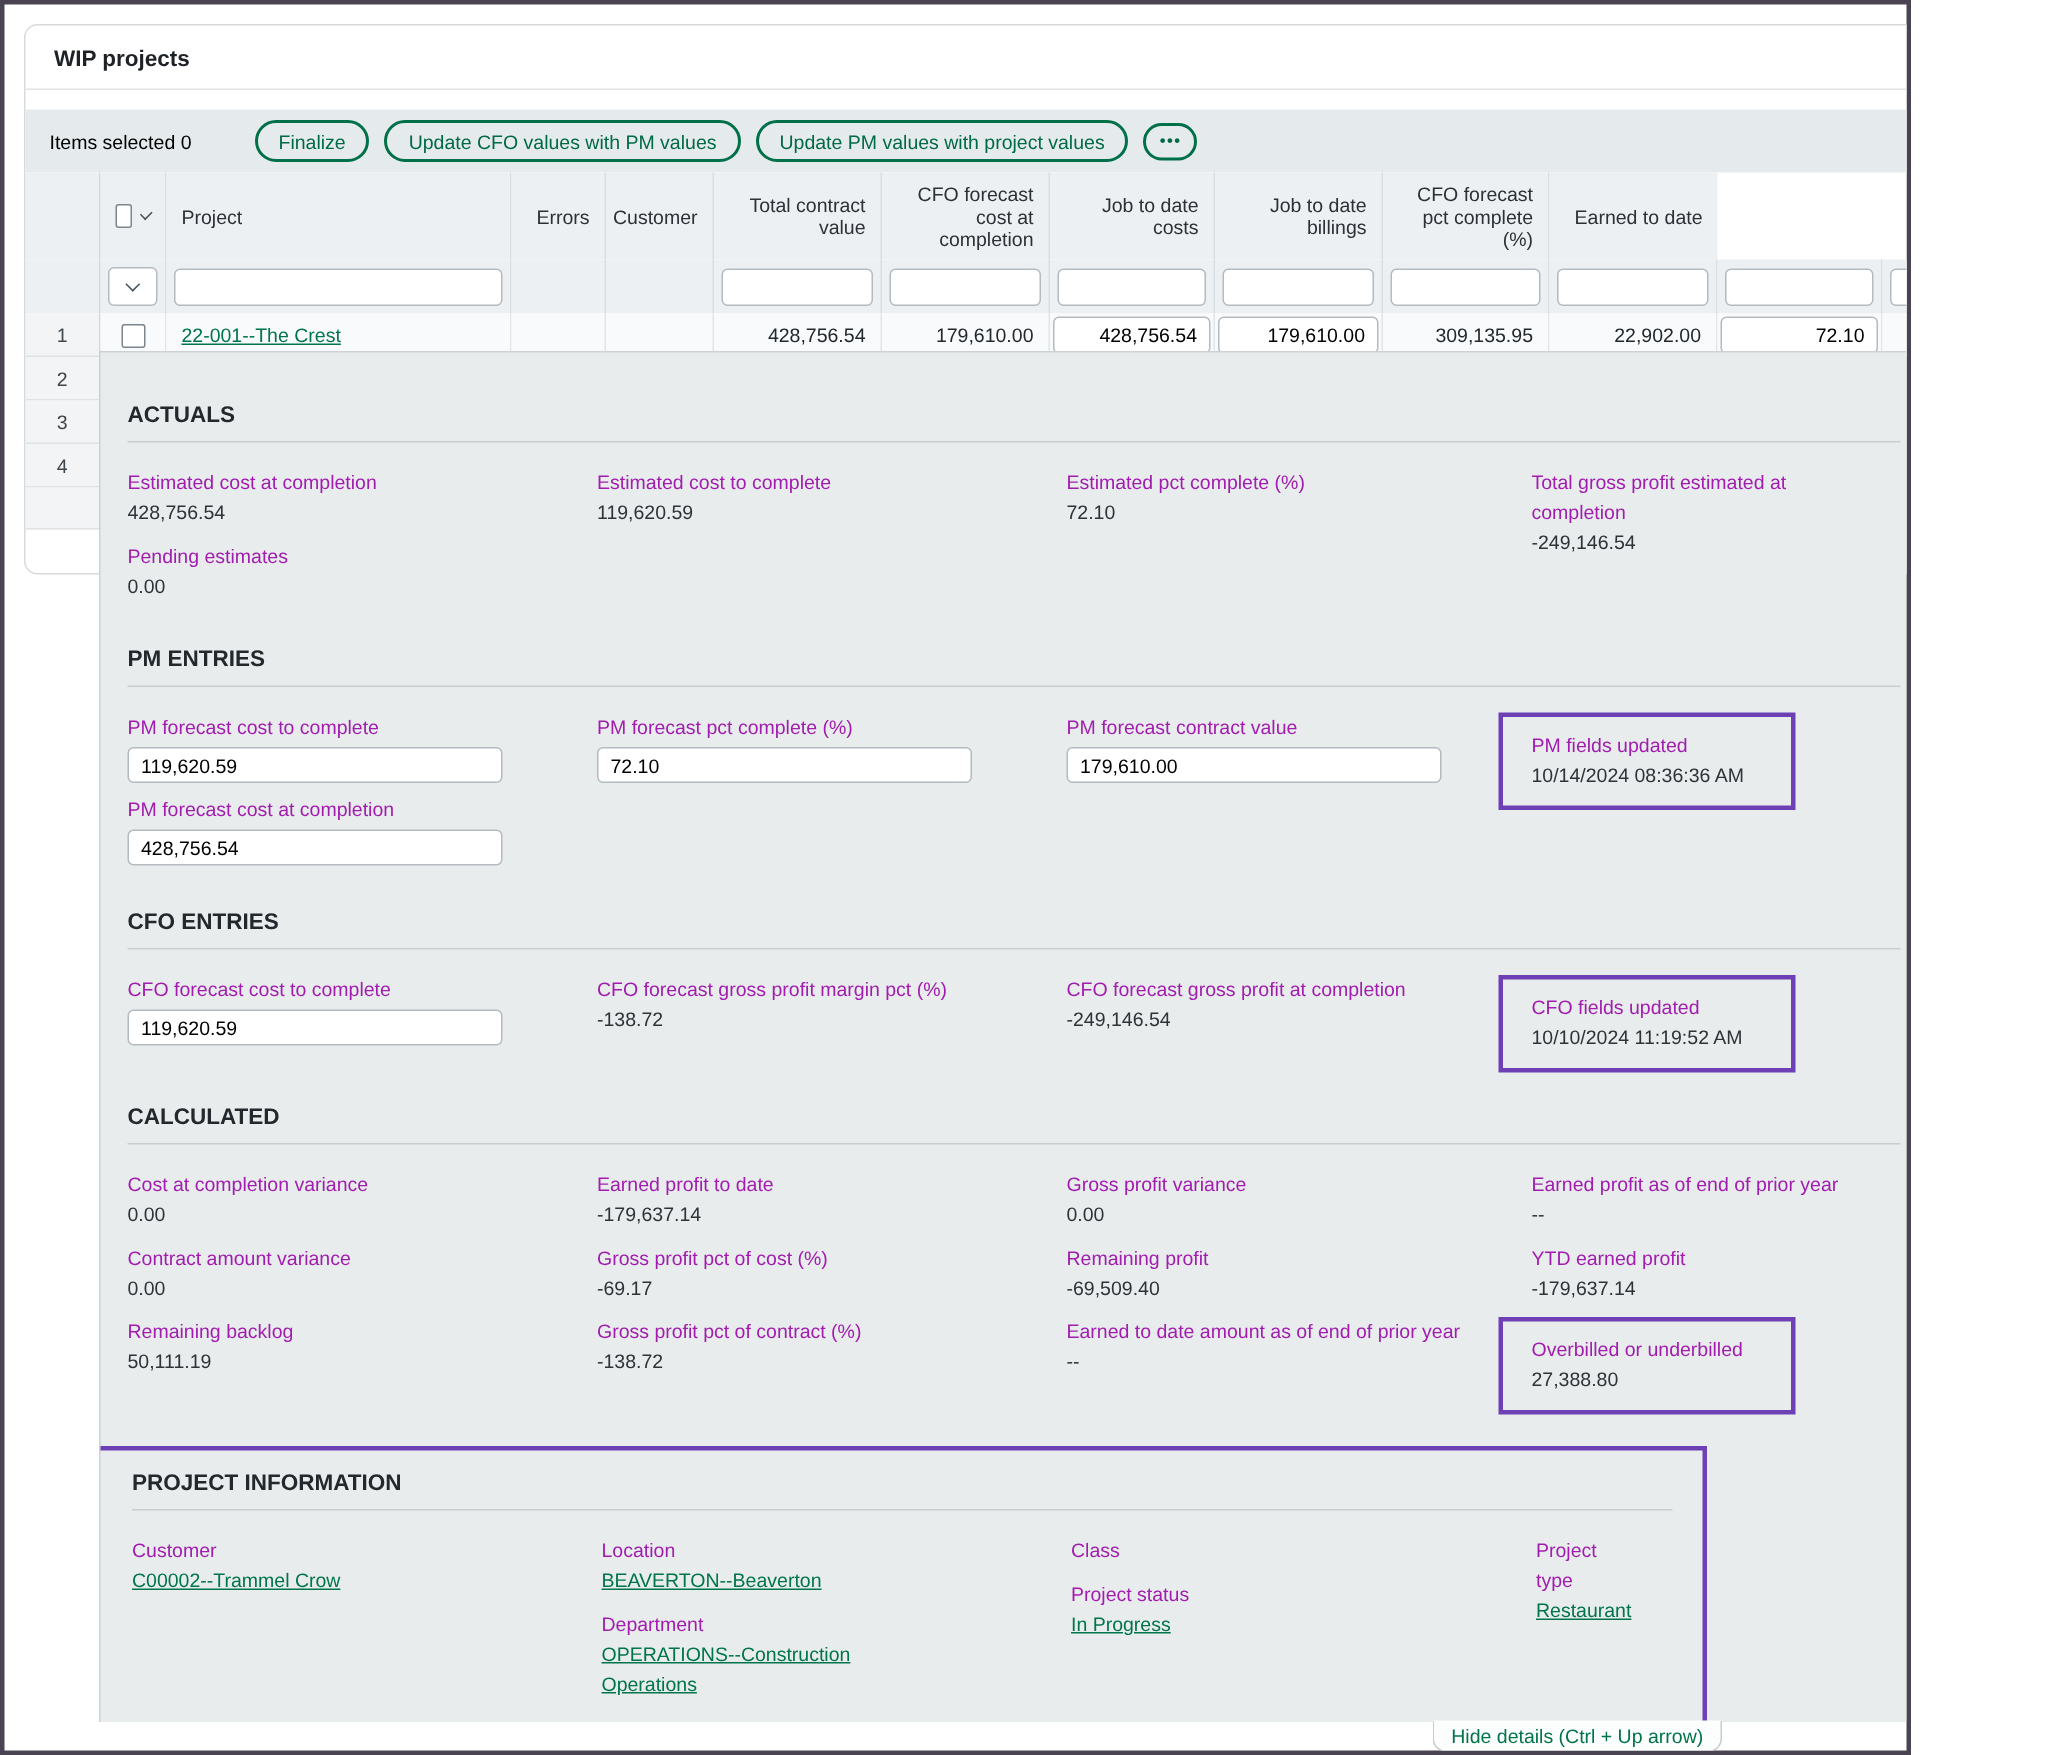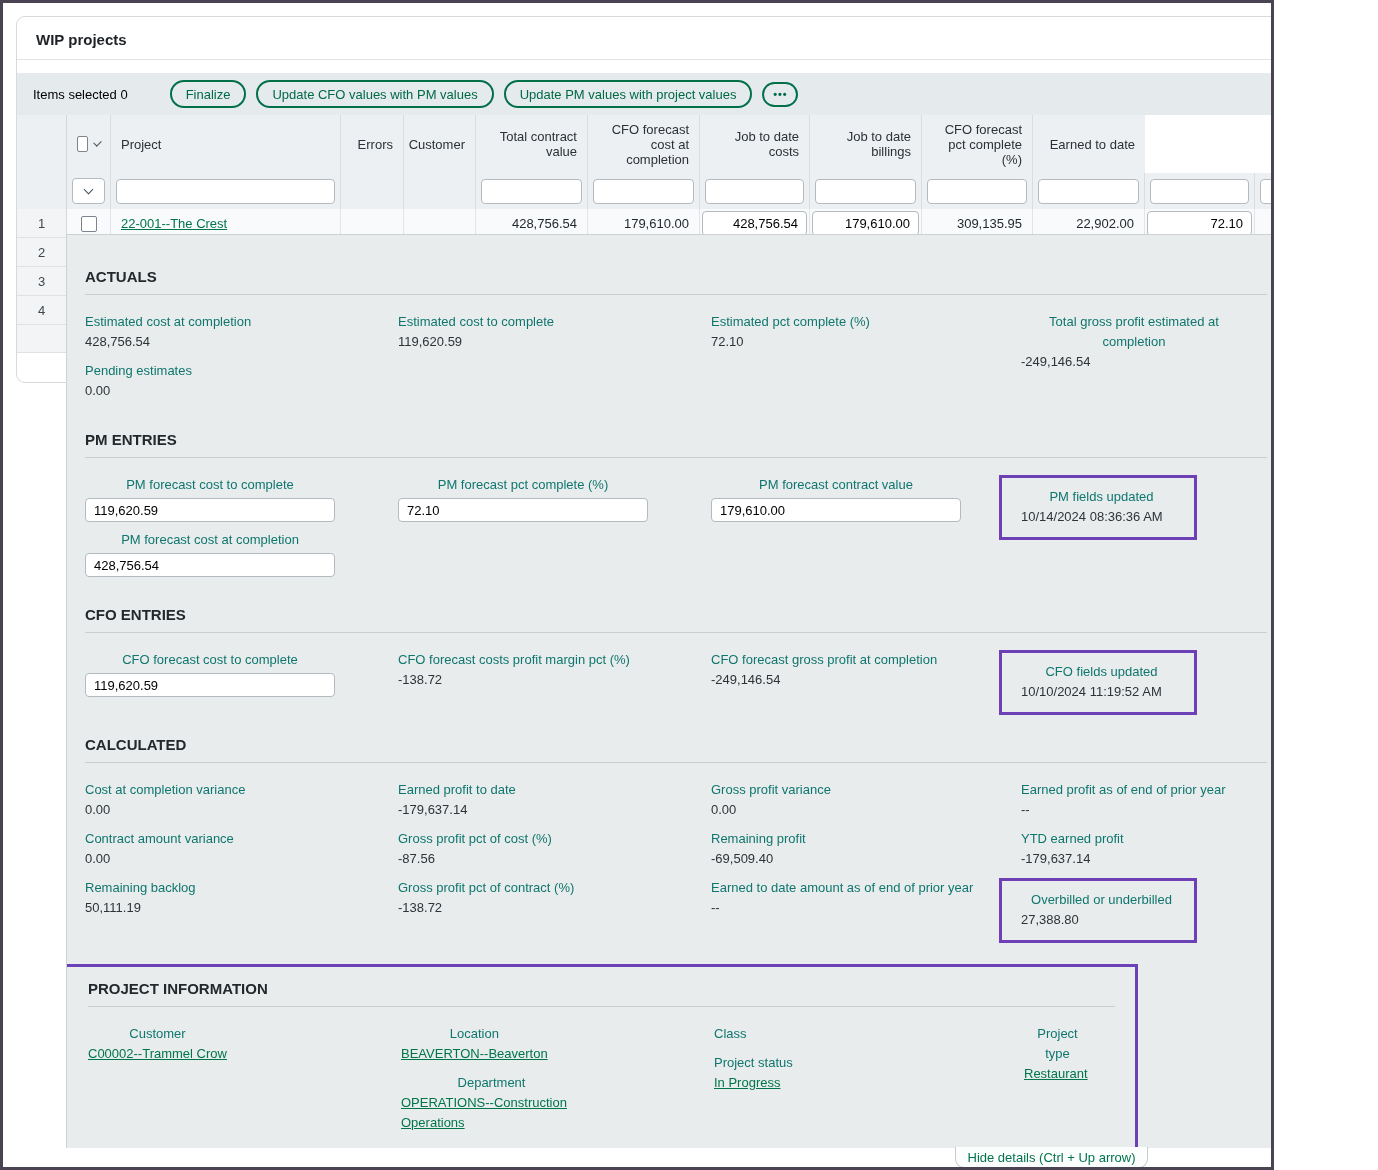--- a/index.html
+++ b/index.html
@@ -62,21 +62,21 @@
   
   .details { position: absolute; left: 63px; top: 231px; right: 0; height: 914px;
              background: #e8eced; border-top: 1px solid #ccd1d4; border-left: 1px solid #ccd1d4;
              padding: 33px 0 0 18px; overflow: hidden; }
   .section { margin-bottom: 21px; }
   .section-title { font-size: 15px; font-weight: 700; color: #23282d; padding-bottom: 9px;
                    border-bottom: 1px solid #c9ced1; margin-bottom: 17px; margin-right: 4px; }
   .cols { display: grid; grid-template-columns: 313px 313px 310px 1fr; align-items: start; }
   .col { display: flex; flex-direction: column; align-items: flex-start; }
   .field { margin-bottom: 9px; padding-right: 24px; }
-  .lbl { font-size: 13px; line-height: 20px; color: #0f766e; text-align: center; }
+  .lbl { font-size: 13px; line-height: 20px; color: #a21caf; }
   .val { font-size: 13px; line-height: 20px; color: #2e3338; }
   input.detail-input { width: 250px; height: 24px; border: 1px solid #b3bac0; border-radius: 4px;
                        padding: 0 8px; font: 13px "Liberation Sans", sans-serif; margin-top: 3px; }
   .field-input { margin-bottom: 8px; }
   .w200 { max-width: 205px; }
   .hl-box { border: 3px solid #6d40b5; padding: 9px 12px 10px 19px; margin-left: -22px;
             width: 198px; }
   .pi-box { border: 3px solid #6d40b5; margin-left: -27px; width: 1080px;
             padding: 13px 20px 16px 27px; }
   .pi-box .section-title { margin-right: 0; }
@@ -266,21 +266,21 @@
       <div class="section-title">CFO ENTRIES</div>
       <div class="cols">
         <div class="col">
           <div class="field field-input">
             <div class="lbl">CFO forecast cost to complete</div>
             <input class="detail-input" value="119,620.59" style="">
           </div>
         </div>
         <div class="col">
           <div class="field">
-            <div class="lbl">CFO forecast costs profit margin pct (%)</div>
+            <div class="lbl">CFO forecast gross profit margin pct (%)</div>
             <div class="val">-138.72</div>
           </div>
         </div>
         <div class="col">
           <div class="field">
             <div class="lbl">CFO forecast gross profit at completion</div>
             <div class="val">-249,146.54</div>
           </div>
         </div>
         <div class="col">
@@ -309,21 +309,21 @@
             <div class="val">50,111.19</div>
           </div>
         </div>
         <div class="col">
           <div class="field">
             <div class="lbl">Earned profit to date</div>
             <div class="val">-179,637.14</div>
           </div>
           <div class="field">
             <div class="lbl">Gross profit pct of cost (%)</div>
-            <div class="val">-87.56</div>
+            <div class="val">-69.17</div>
           </div>
           <div class="field">
             <div class="lbl">Gross profit pct of contract (%)</div>
             <div class="val">-138.72</div>
           </div>
         </div>
         <div class="col">
           <div class="field">
             <div class="lbl">Gross profit variance</div>
             <div class="val">0.00</div>

